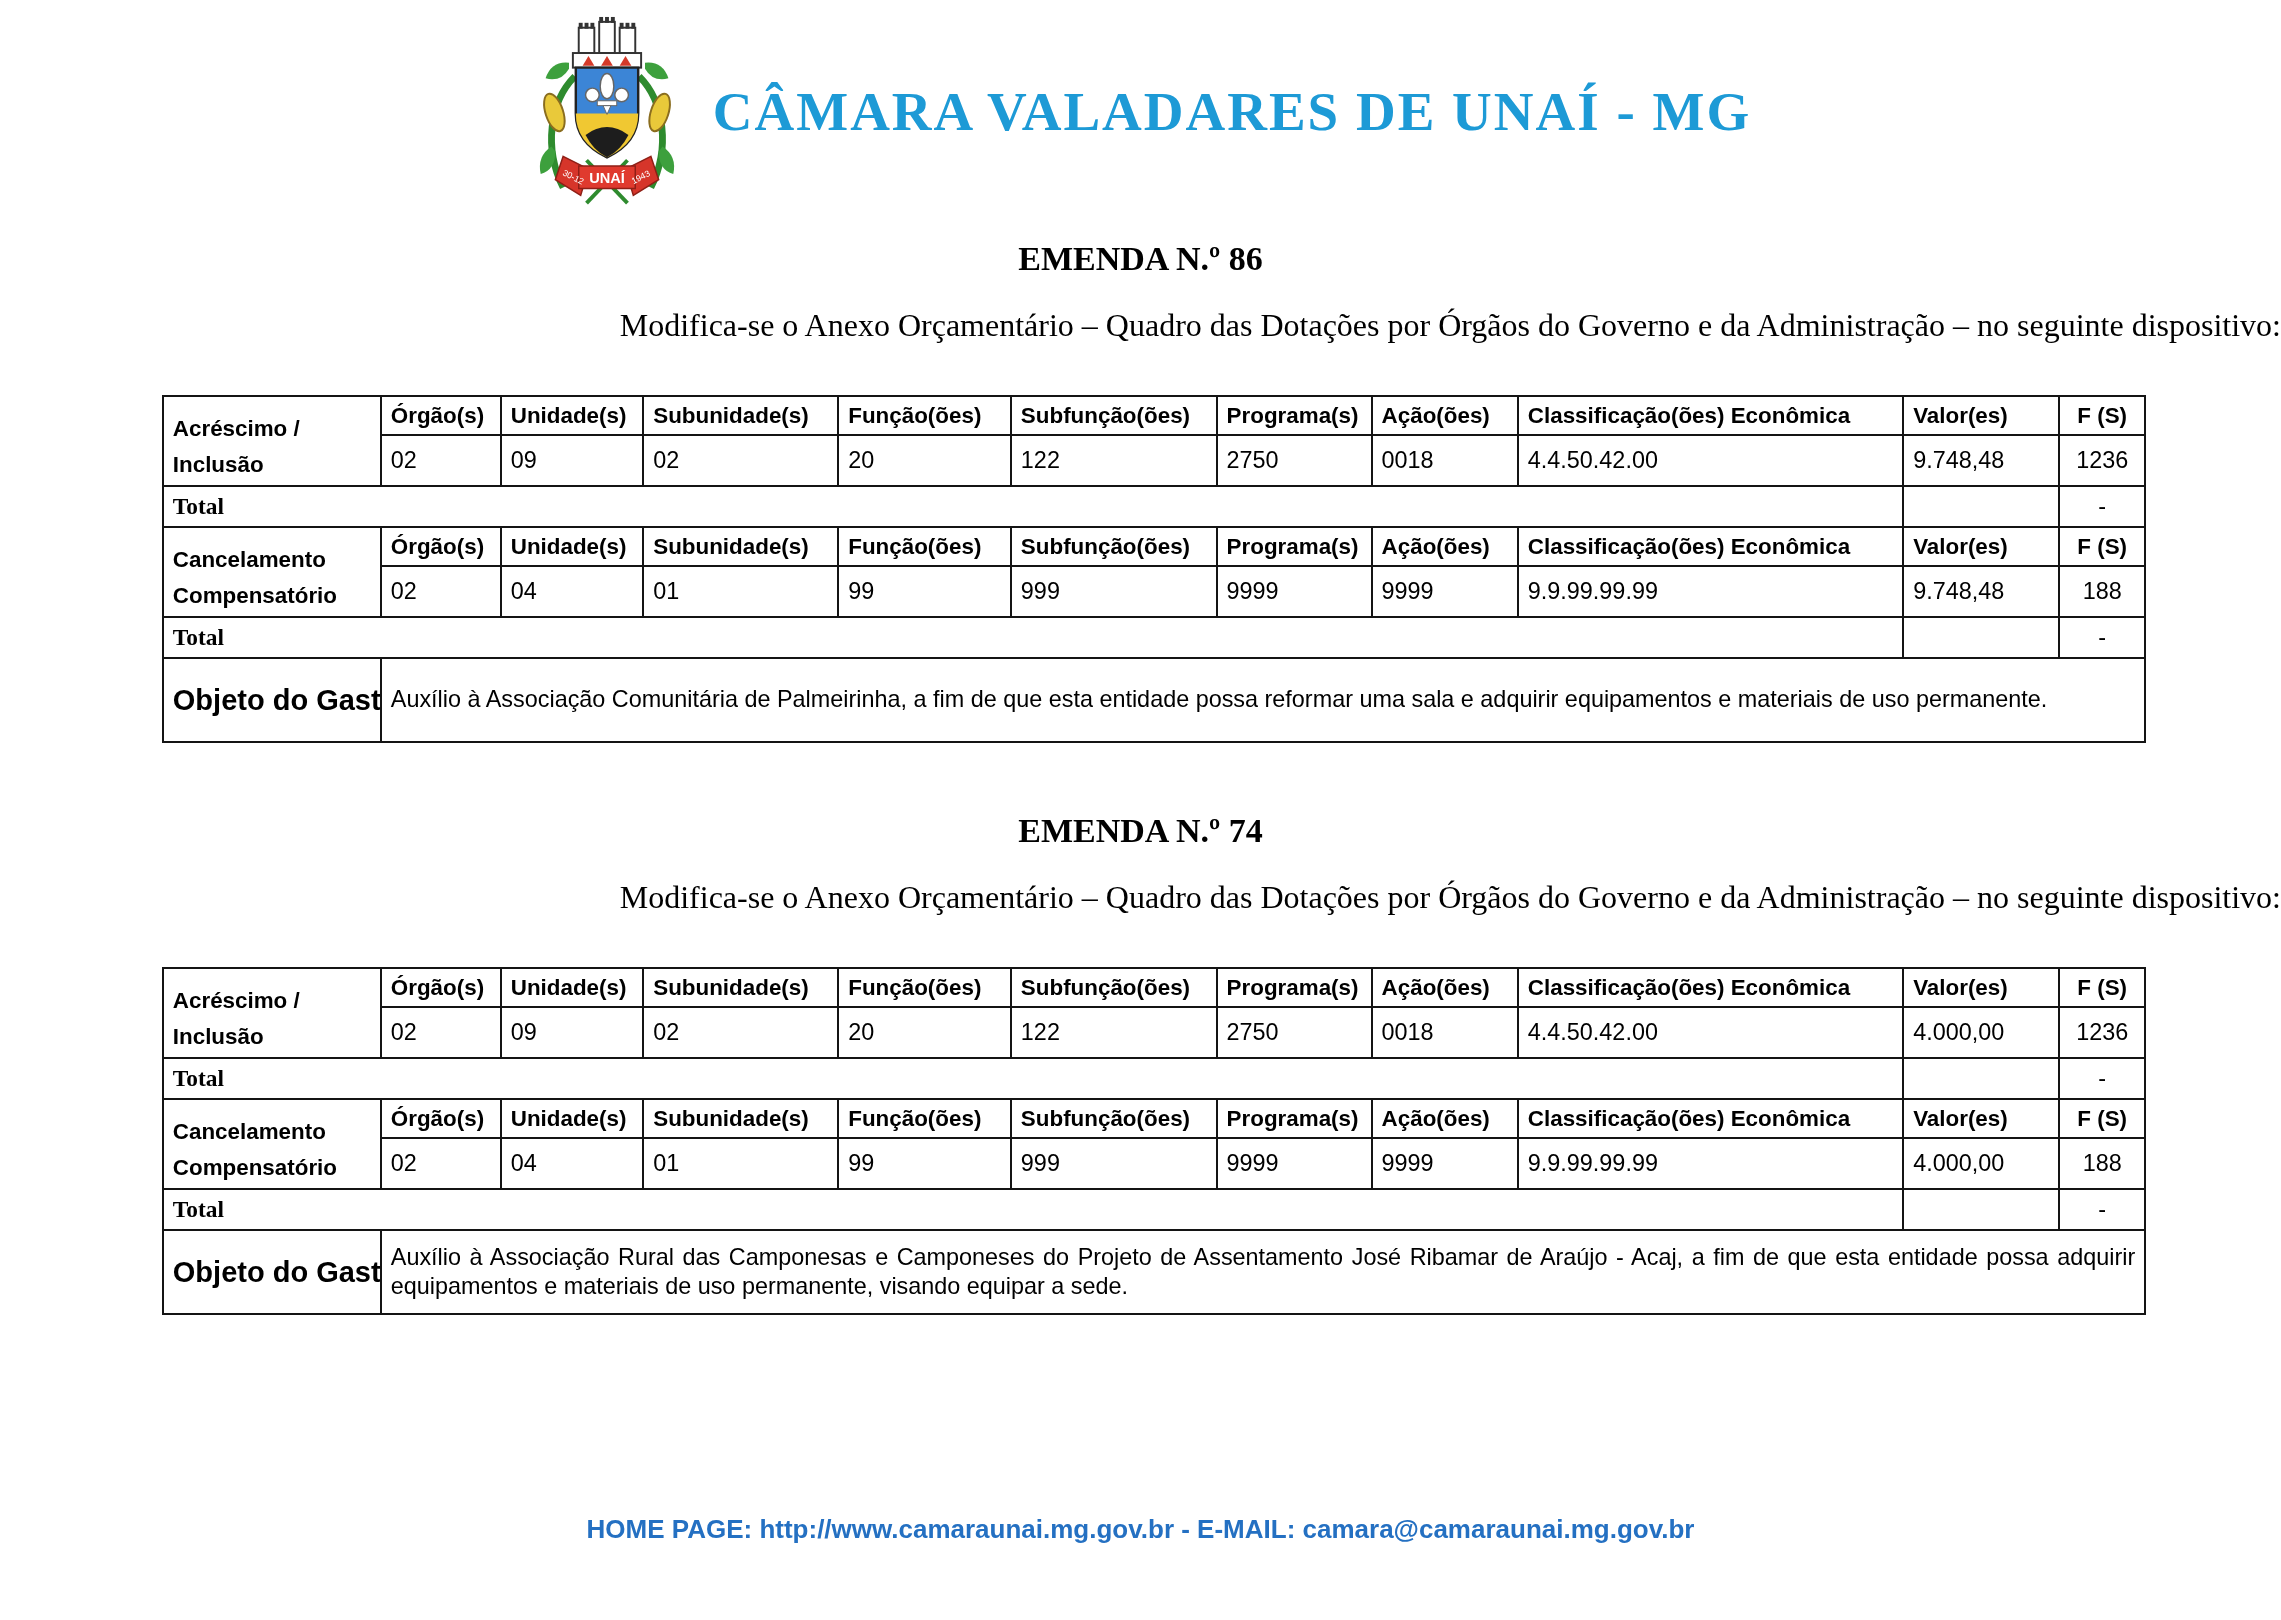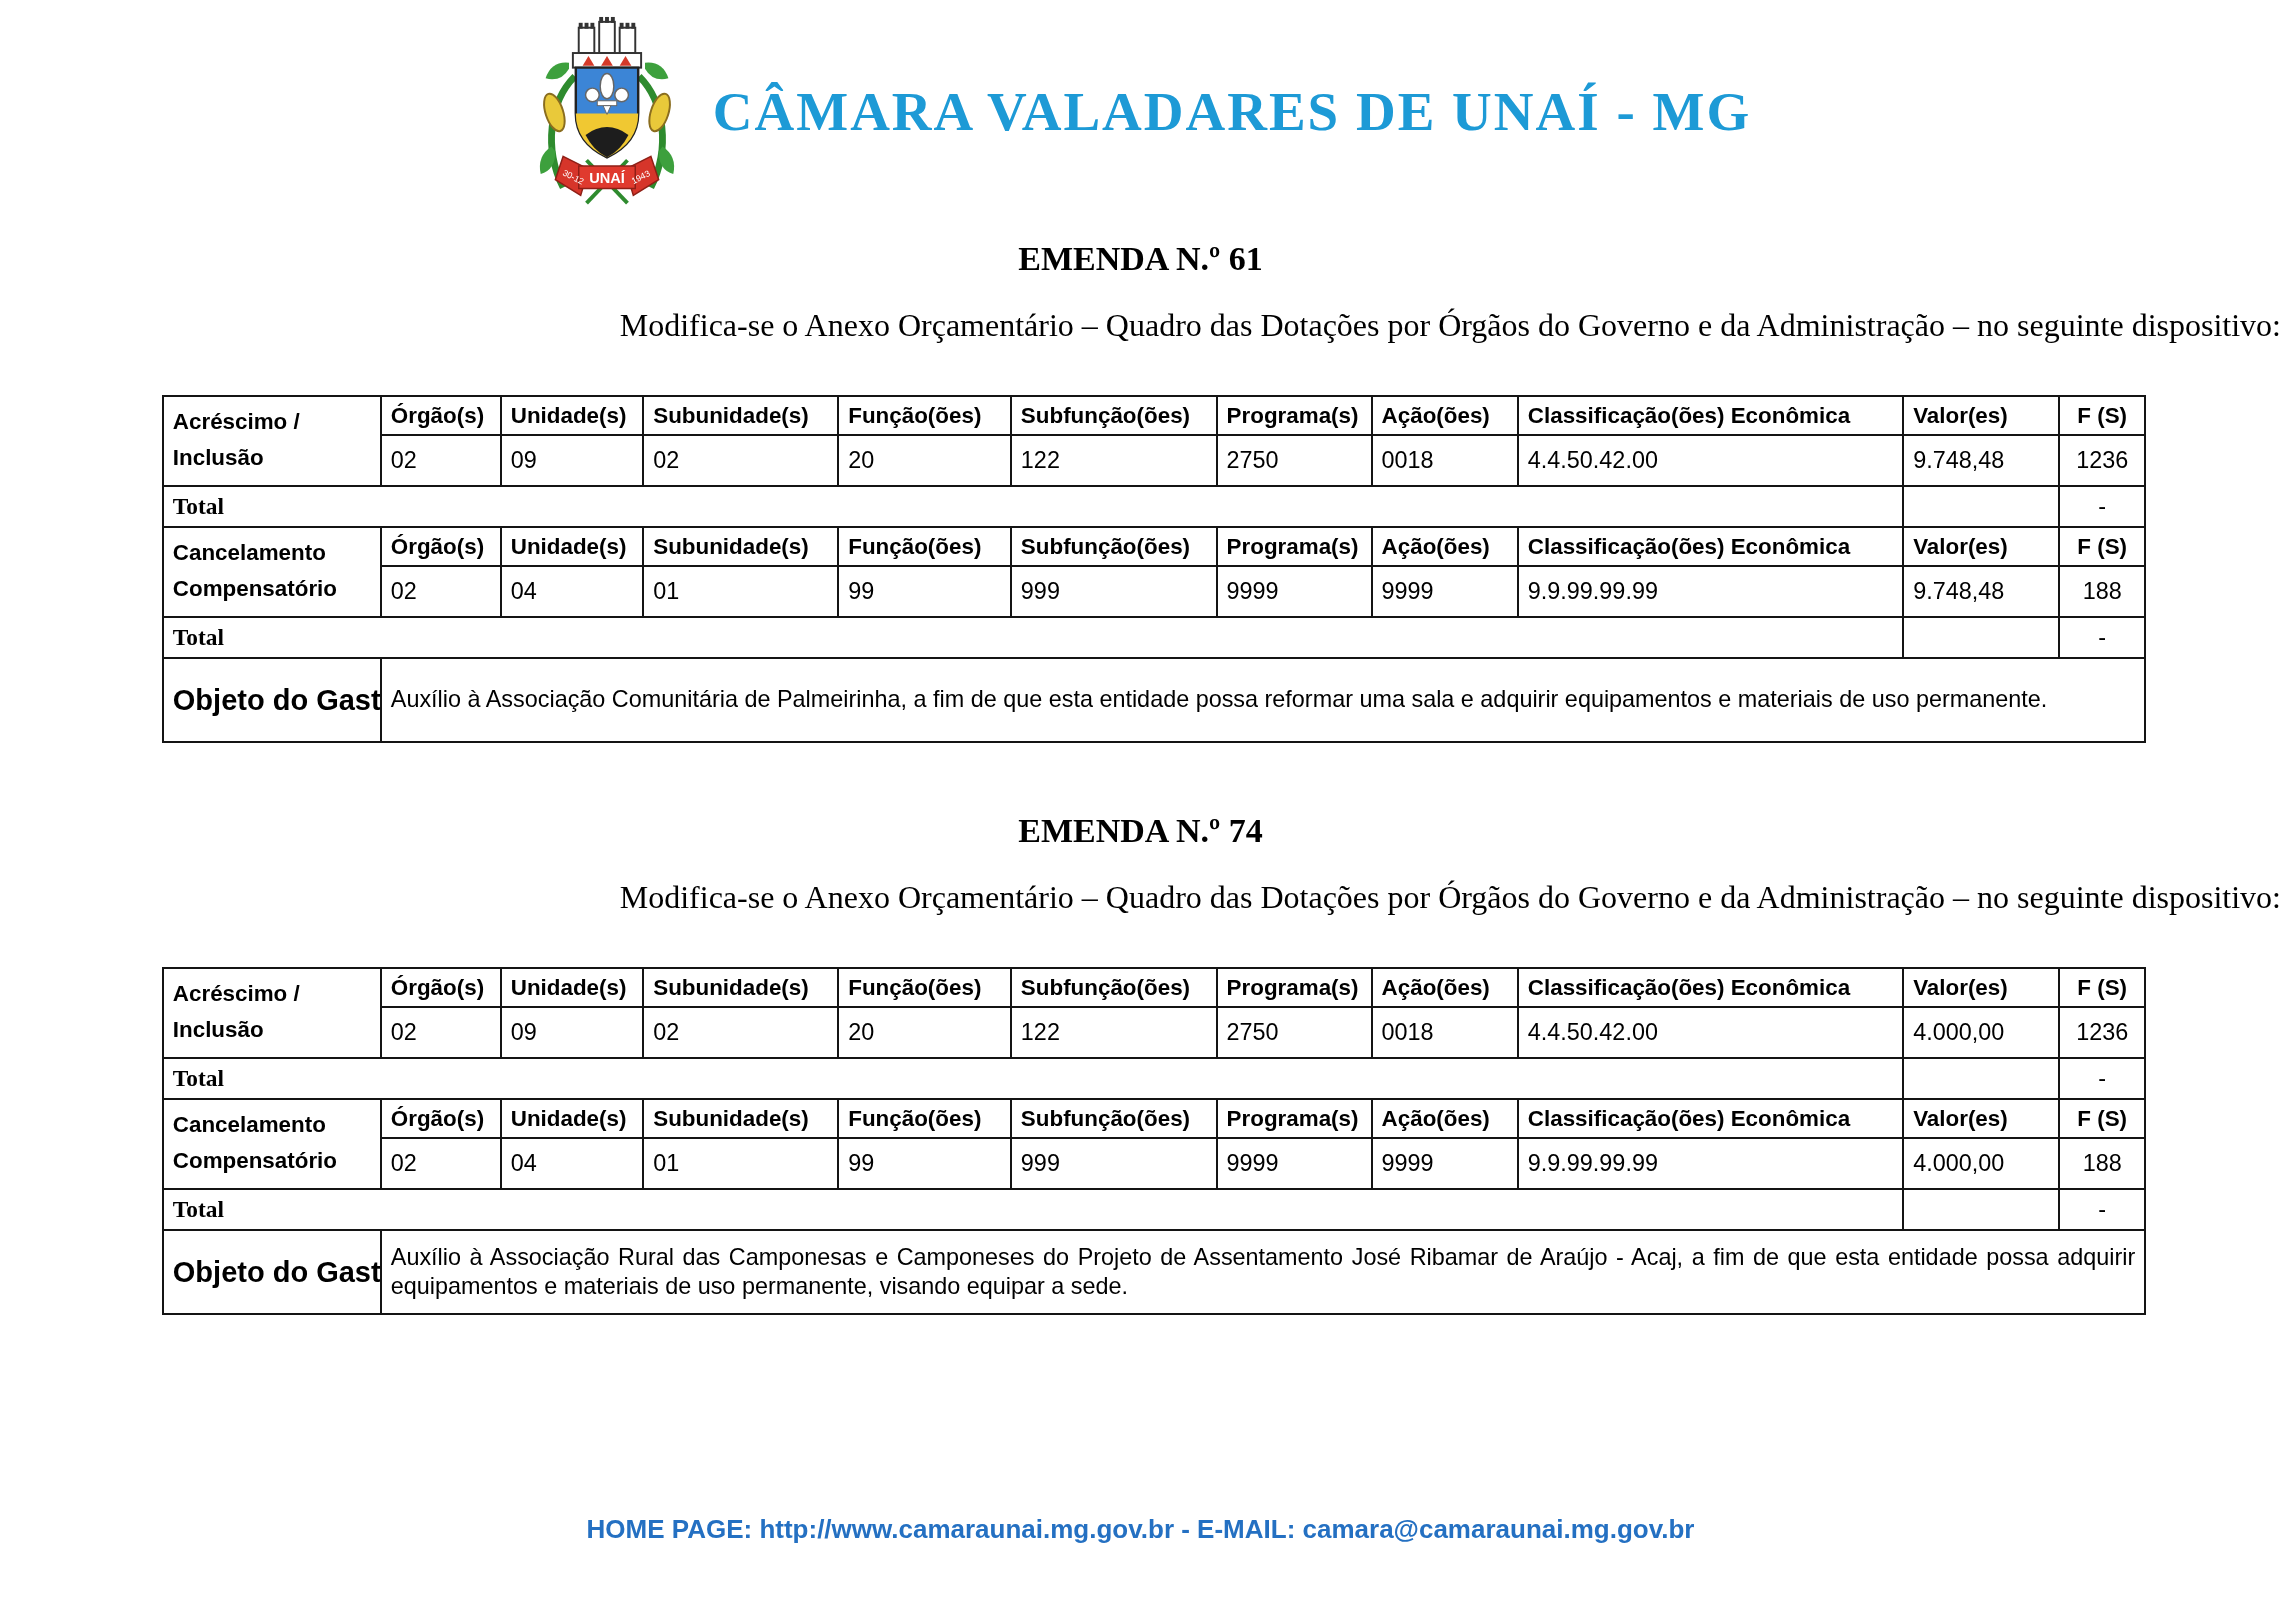--- a/index.html
+++ b/index.html
@@ -20,21 +20,21 @@
   .emenda-heading{margin:0;text-align:center;font-size:34px;font-weight:bold;}
   .emenda-intro{margin:29px 0 0;text-align:right;font-size:32px;}
 
   
   .dotacao{margin:51px 0 0 162px;width:1984px;border-collapse:collapse;table-layout:fixed;
            font-family:"Liberation Sans",sans-serif;}
   .dotacao td{border:2px solid #141414;padding:2px 8.8px;font-size:23.4px;line-height:1.25;
               overflow:hidden;vertical-align:middle;}
   tr.hdr td{font-weight:bold;font-size:22.4px;height:33px;}
   td.lbl{font-weight:bold;font-size:22.4px;white-space:pre-line;vertical-align:top;
-         padding-top:7px;line-height:1.6;}
+         padding-top:14px;line-height:1.6;}
   tr.val td{height:45px;margin-left:27px;}
   tr.total td{height:35px;}
   td.total-lbl{font-weight:bold;font-size:23.4px;font-family:Liberation Serif, serif;}
   tr.objeto td{height:78px;}
   td.objeto-lbl{font-weight:bold;font-size:29px;white-space:nowrap;vertical-align:middle;}
   .objeto-text{font-size:22.4px;line-height:1.4;text-align:justify;}
   .fs-h{text-align:center;padding:2px 2px;}
   .fs{text-align:center;vertical-align:top;padding-top:2.9px;}
   .dash{text-align:center;}
 
@@ -105,21 +105,21 @@
         <path d="M50,158 h58 v23 h-58 z" fill="#e03a2e" stroke="#8f1f16" stroke-width="1.5"></path>
         <text x="79" y="175" text-anchor="middle" font-size="15" font-weight="bold" fill="#fff">UNAÍ</text>
         <text x="43" y="172" text-anchor="middle" font-size="9" fill="#fff" transform="rotate(27 43 172)">30-12</text>
         <text x="115" y="172" text-anchor="middle" font-size="9" fill="#fff" transform="rotate(-27 115 172)">1943</text>
       </g>
     </svg>
     <div class="brand-title">CÂMARA VALADARES DE UNAÍ - MG</div>
   </div>
 
   <div class="section" id="section-86">
-    <h2 class="emenda-heading">EMENDA N.º 61</h2>
+    <h2 class="emenda-heading">EMENDA N.º 86</h2>
     <p class="emenda-intro">Modifica-se o Anexo Orçamentário – Quadro das Dotações por Órgãos do Governo e da Administração – no seguinte dispositivo:</p>
     <table class="dotacao">
       <colgroup>
         <col style="width:11%">
           <col style="width:6.05%">
           <col style="width:7.19%">
           <col style="width:9.84%">
         <col style="width:8.71%">
           <col style="width:10.38%">
           <col style="width:7.82%">

